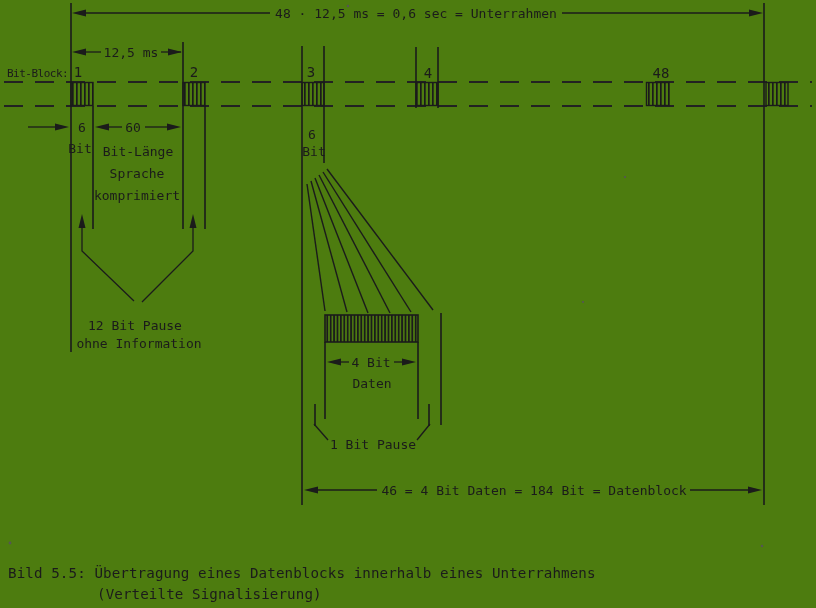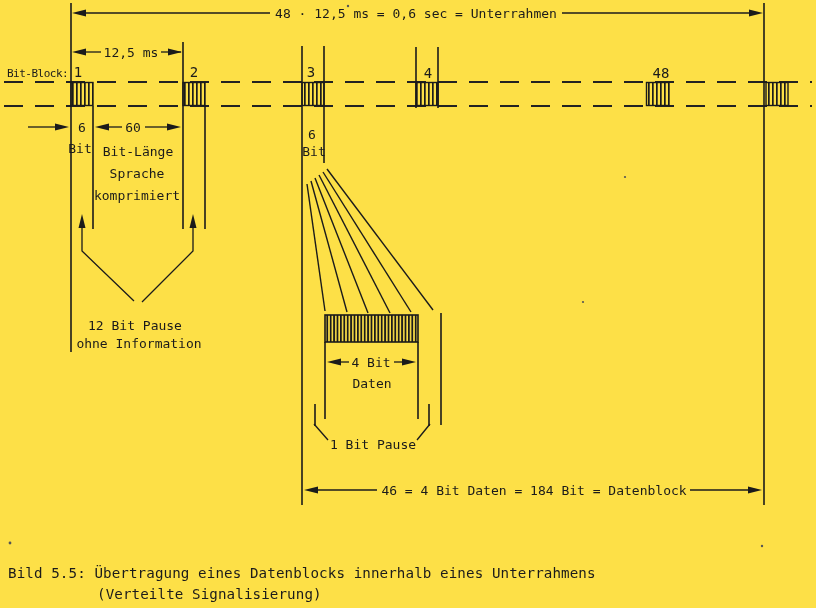--- a/index.html
+++ b/index.html
@@ -1,16 +1,16 @@
 <!DOCTYPE html>
 <html><head>
 <meta charset="utf-8">
 <style>
   html,body{margin:0;padding:0;background:#e8e8e8;}
-  .page{position:relative;width:816px;height:608px;background:#fde047;overflow:hidden;
+  .page{position:relative;width:816px;height:608px;background:#4d7c0f;overflow:hidden;
         font-family:"DejaVu Sans Mono", monospace;}
   svg{position:absolute;left:0;top:0;}
   .ln{stroke:#1b1b1b;stroke-width:1.6;fill:none;}
   .thin{stroke:#1b1b1b;stroke-width:1.3;fill:none;}
   .dash{stroke:#222;stroke-width:2;stroke-dasharray:19 12;fill:none;}
   .fan{stroke:#1b1b1b;stroke-width:1.4;fill:none;}
   .ah{fill:#1b1b1b;stroke:none;}
   .t{font-family:"DejaVu Sans Mono", monospace;fill:#1b1b1b;}
   .s13{font-size:13px;}
   .s14{font-size:14px;}

